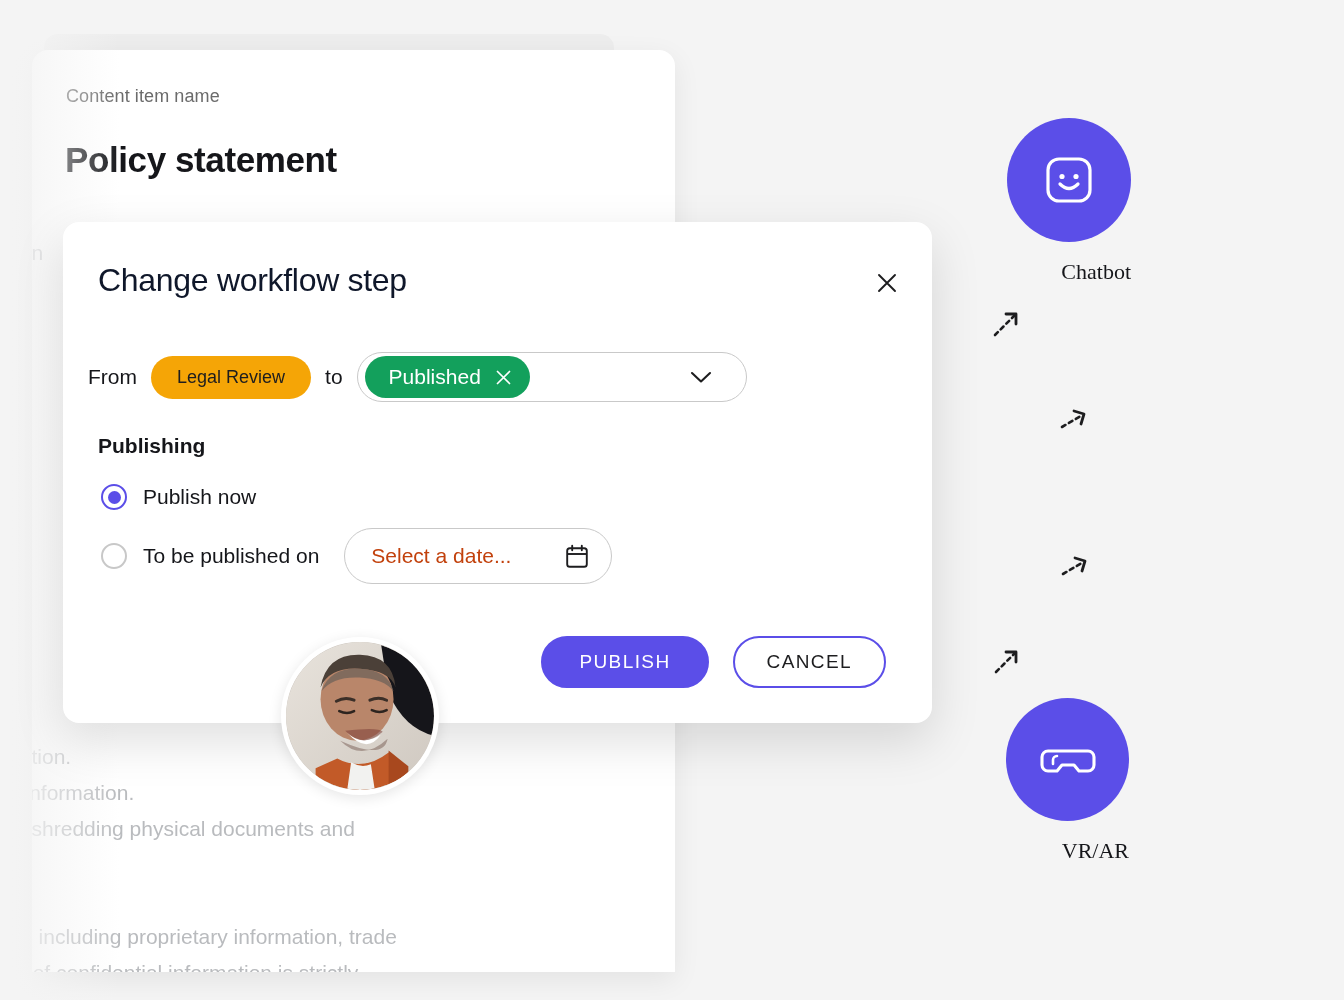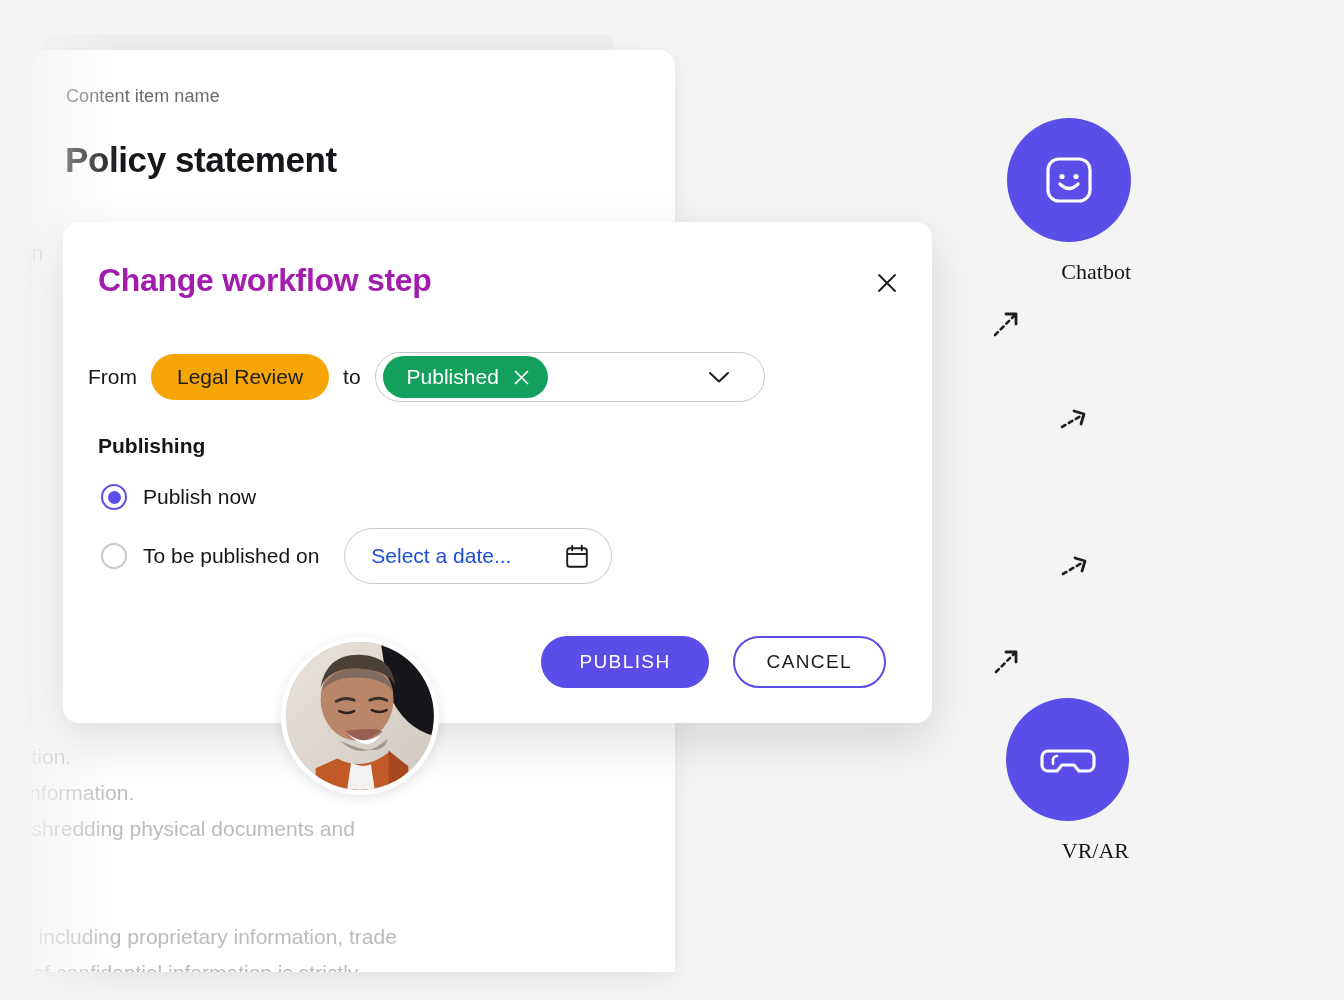--- a/index.html
+++ b/index.html
@@ -44,37 +44,37 @@
   }
 
   
   .modal {
     position: absolute; left: 63px; top: 222px; width: 869px; height: 501px;
     background: #ffffff; border-radius: 16px;
     box-shadow: 0 18px 50px rgba(0,0,0,0.13);
   }
   .modal-title {
     position: absolute; left: 35px; top: 40px;
-    font-size: 32px; font-weight: 700; color: #a21caf; letter-spacing: -.3px;
+    font-size: 32px; font-weight: 400; color: #0f172a; letter-spacing: -.3px;
   }
   .close-btn {
     position: absolute; right: 28px; top: 44px;
     width: 34px; height: 34px; display: flex; align-items: center; justify-content: center;
     background: none; border: 0; cursor: pointer; color: #1d1d1f;
   }
 
   
   .flow-row {
     position: absolute; left: 25px; top: 130px;
     display: flex; align-items: center; gap: 14px;
   }
   .flow-label { font-size: 21px; color: #15161a; }
   .chip-from {
     background: #f5a506; color: #1d1d1f;
-    font-size: 21px; padding: 11px 26px; border-radius: 999px; white-space: nowrap;
+    font-size: 18px; padding: 11px 26px; border-radius: 999px; white-space: nowrap;
   }
   .select-box {
     display: flex; align-items: center;
     width: 390px; height: 50px;
     border: 1px solid #c9c9c9; border-radius: 999px;
     background: #fff; padding: 0 8px 0 7px; cursor: pointer; text-align: center;
   }
   .chip-to {
     display: flex; align-items: center; gap: 14px;
     background: #13a05c; color: #ffffff;
@@ -103,21 +103,21 @@
   .radio.checked::after {
     content: ""; width: 13px; height: 13px; border-radius: 50%; background: #5b4ee8;
   }
   .radio-label { font-size: 21px; color: #15161a; white-space: nowrap; }
   .date-field {
     display: flex; align-items: center;
     width: 268px; height: 56px; margin-left: 9px;
     border: 1px solid #c9c9c9; border-radius: 999px;
     padding: 0 22px 0 26px; background: #fff; cursor: pointer;
   }
-  .date-placeholder { font-size: 21px; color: #1d4ed8; flex: 1; }
+  .date-placeholder { font-size: 21px; color: #c2410c; flex: 1; }
 
   
   .btn-row { position: absolute; right: 46px; bottom: 35px; display: flex; gap: 24px; }
   .btn {
     font-family: "Liberation Sans", sans-serif;
     font-size: 19px; letter-spacing: 1.4px;
     border-radius: 999px; cursor: pointer; height: 52px;
   }
   .btn-cancel { background: #fff; border: 2px solid #5b4ee8; color: #1d1d1f; padding: 0 32px; }
   .btn-publish { background: #5b4ee8; border: 2px solid #5b4ee8; color: #fff; padding: 0 36px; }

